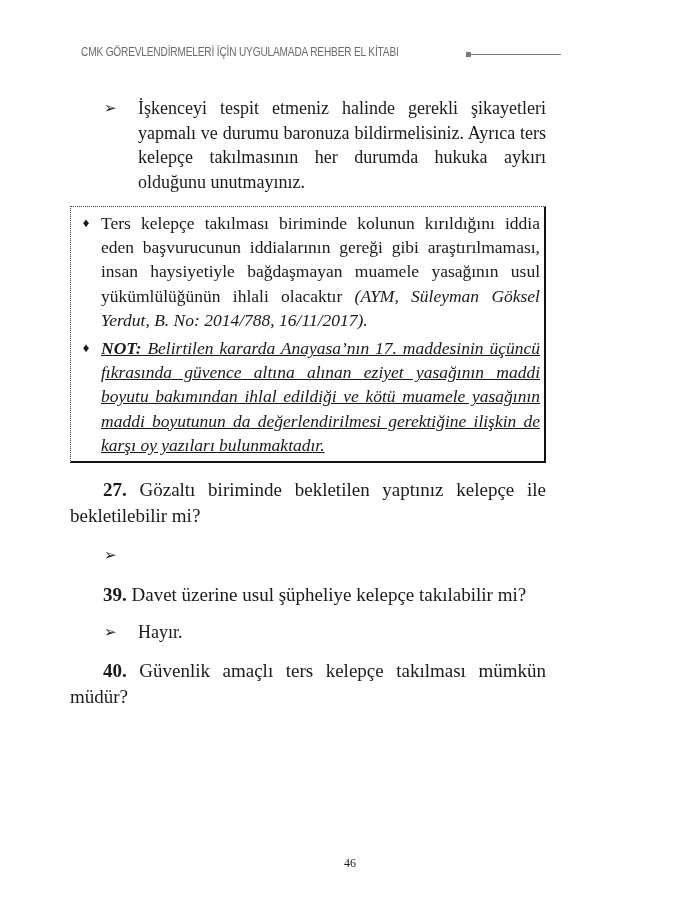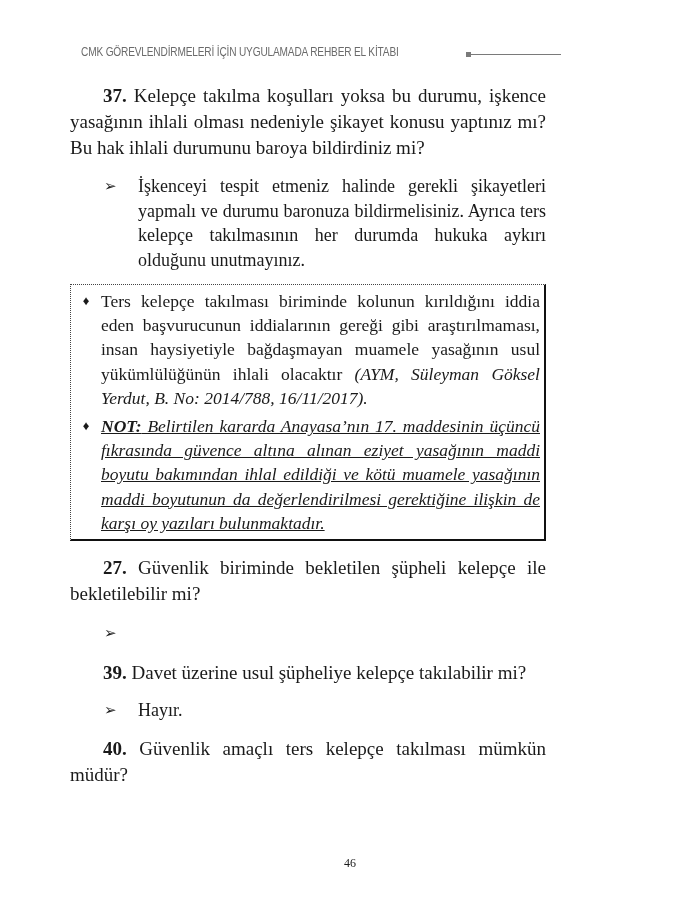--- a/index.html
+++ b/index.html
@@ -36,39 +36,38 @@
 <body>
 
 <div class="running-head">
   <span class="title">CMK GÖREVLENDİRMELERİ İÇİN UYGULAMADA REHBER EL KİTABI</span>
   <span class="marker"></span>
   <span class="rule"></span>
 </div>
 
 <div class="content">
 
-  <p class="q"><b>37.</b><span> Kelepçe takılma koşulları yoksa bu durumu, işkence yasağının ihlali olması nedeniyle şikayet konusu yaptınız mı? Bu hak ihlali durumunu baroya bildirdiniz mi?</span></p>
 
   <div class="ans" style="margin-top:13px;">
     <span class="arrow">➢</span>
     <span class="txt">İşkenceyi tespit etmeniz halinde gerekli şikayetleri yapmalı ve durumu baronuza bildirmelisiniz. Ayrıca ters kelepçe takılmasının her durumda hukuka aykırı olduğunu unutmayınız.</span>
   </div>
 
   <div class="box" style="margin-top:12px;">
     <div class="box-item">
       <span class="bullet">♦</span>
       <span class="txt"><span>Ters kelepçe takılması biriminde kolunun kırıldığını iddia eden başvurucunun iddialarının gereği gibi araştırılmaması, insan haysiyetiyle bağdaşmayan muamele yasağının usul yükümlülüğünün ihlali olacaktır </span><em>(AYM, Süleyman Göksel Yerdut, B. No: 2014/788, 16/11/2017).</em></span>
     </div>
     <div class="box-item italic" style="margin-top:4px;">
       <span class="bullet">♦</span>
       <span class="txt"><b>NOT:</b><span> Belirtilen kararda Anayasa’nın 17. maddesinin üçüncü fıkrasında güvence altına alınan eziyet yasağının maddi boyutu bakımından ihlal edildiği ve kötü muamele yasağının maddi boyutunun da değerlendirilmesi gerektiğine ilişkin de karşı oy yazıları bulunmaktadır.</span></span>
     </div>
   </div>
 
-  <p class="q" style="margin-top:14px;"><b>27.</b><span> Güvenlik biriminde bekletilen şüpheli kelepçe ile bekletilebilir mi?</span></p>
+  <p class="q" style="margin-top:14px;"><b>27.</b><span> Gözaltı biriminde bekletilen yaptınız kelepçe ile bekletilebilir mi?</span></p>
 
   <div class="ans" style="margin-top:14px;">
     <span class="arrow">➢</span>
   </div>
 
   <p class="q" style="margin-top:14px;"><b>39.</b><span> Davet üzerine usul şüpheliye kelepçe takılabilir mi?</span></p>
 
   <div class="ans" style="margin-top:12px;">
     <span class="arrow">➢</span>
     <span class="txt">Hayır.</span>

